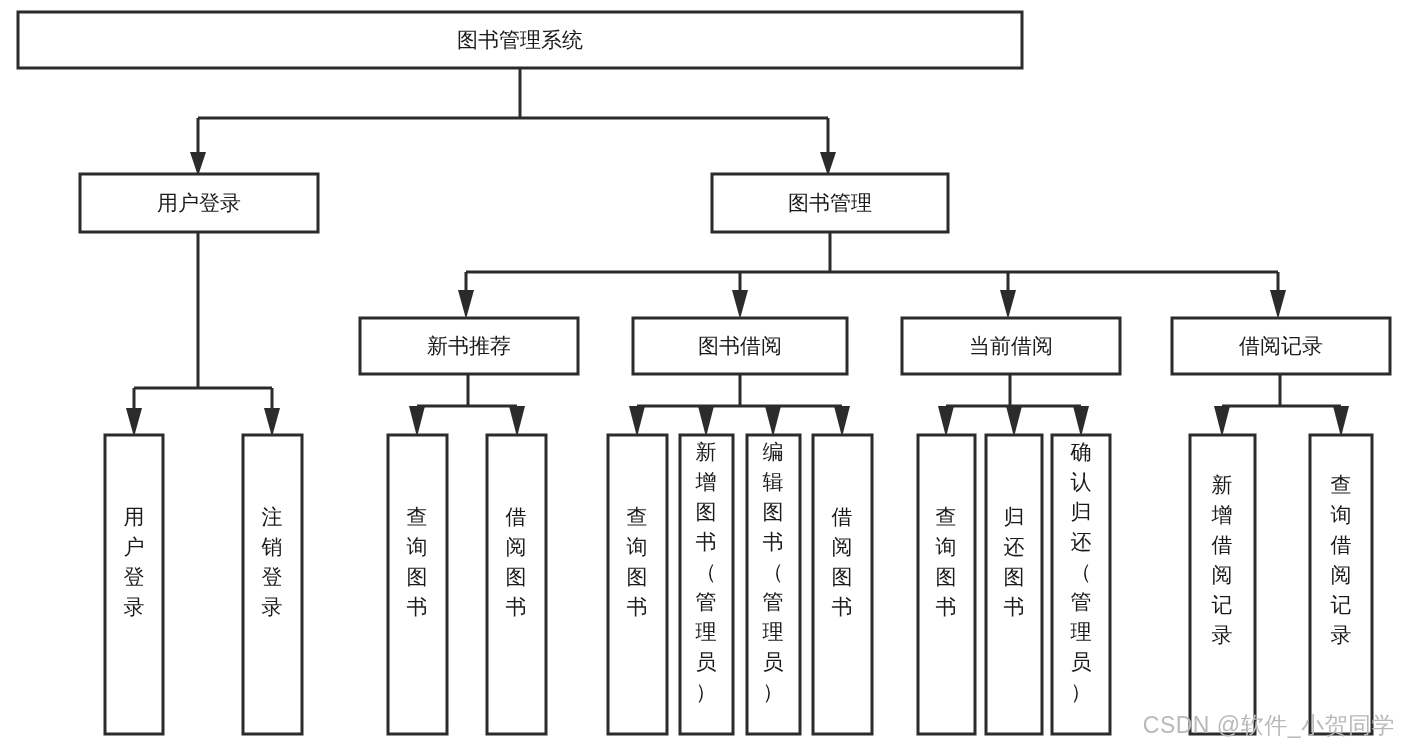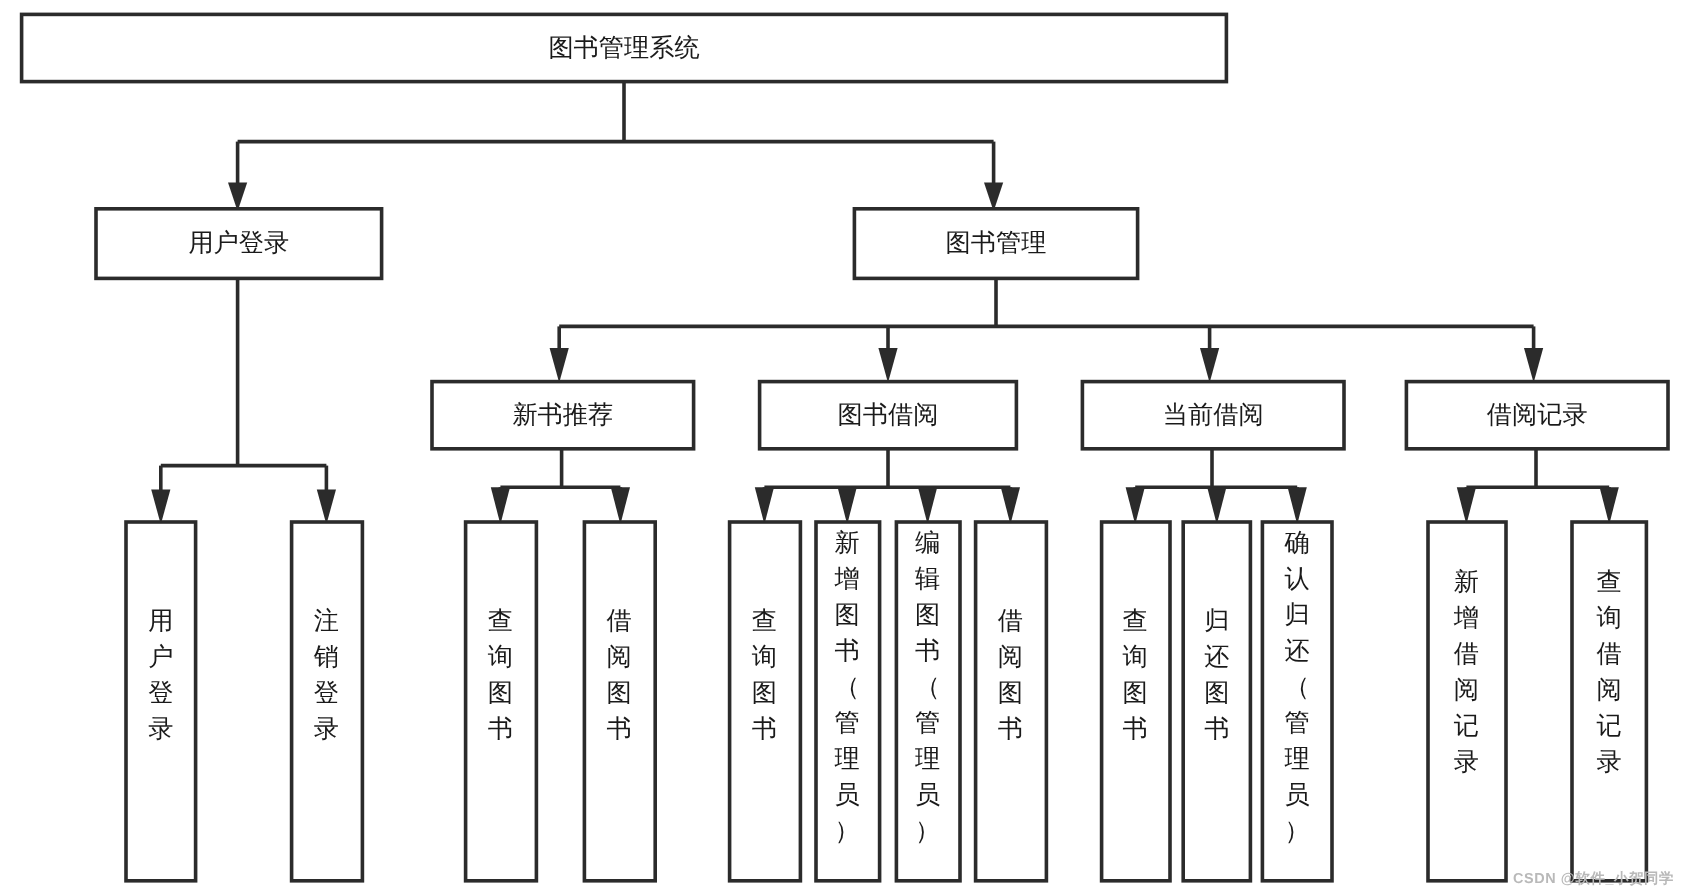--- a/index.html
+++ b/index.html
@@ -52,25 +52,24 @@
     font-family: "Liberation Sans", "DejaVu Sans", sans-serif;
     font-size: 21px;
     fill: #1a1a1a;
     text-anchor: middle;
   }
   .watermark {
     position: absolute;
     right: 10px;
     bottom: 6px;
     font-family: "Liberation Sans", "DejaVu Sans", sans-serif;
-    font-size: 12px;
+    font-size: 23px;
     color: #b9b9b9;
     white-space: nowrap;
     letter-spacing: 0.5px;
-    font-weight: bold;
   }
 </style>
 </head>
 <body>
 
 <div id="diagram-root">
   <svg id="flowchart" viewBox="0 0 1405 747" xmlns="http://www.w3.org/2000/svg">
 
     <g>
 

